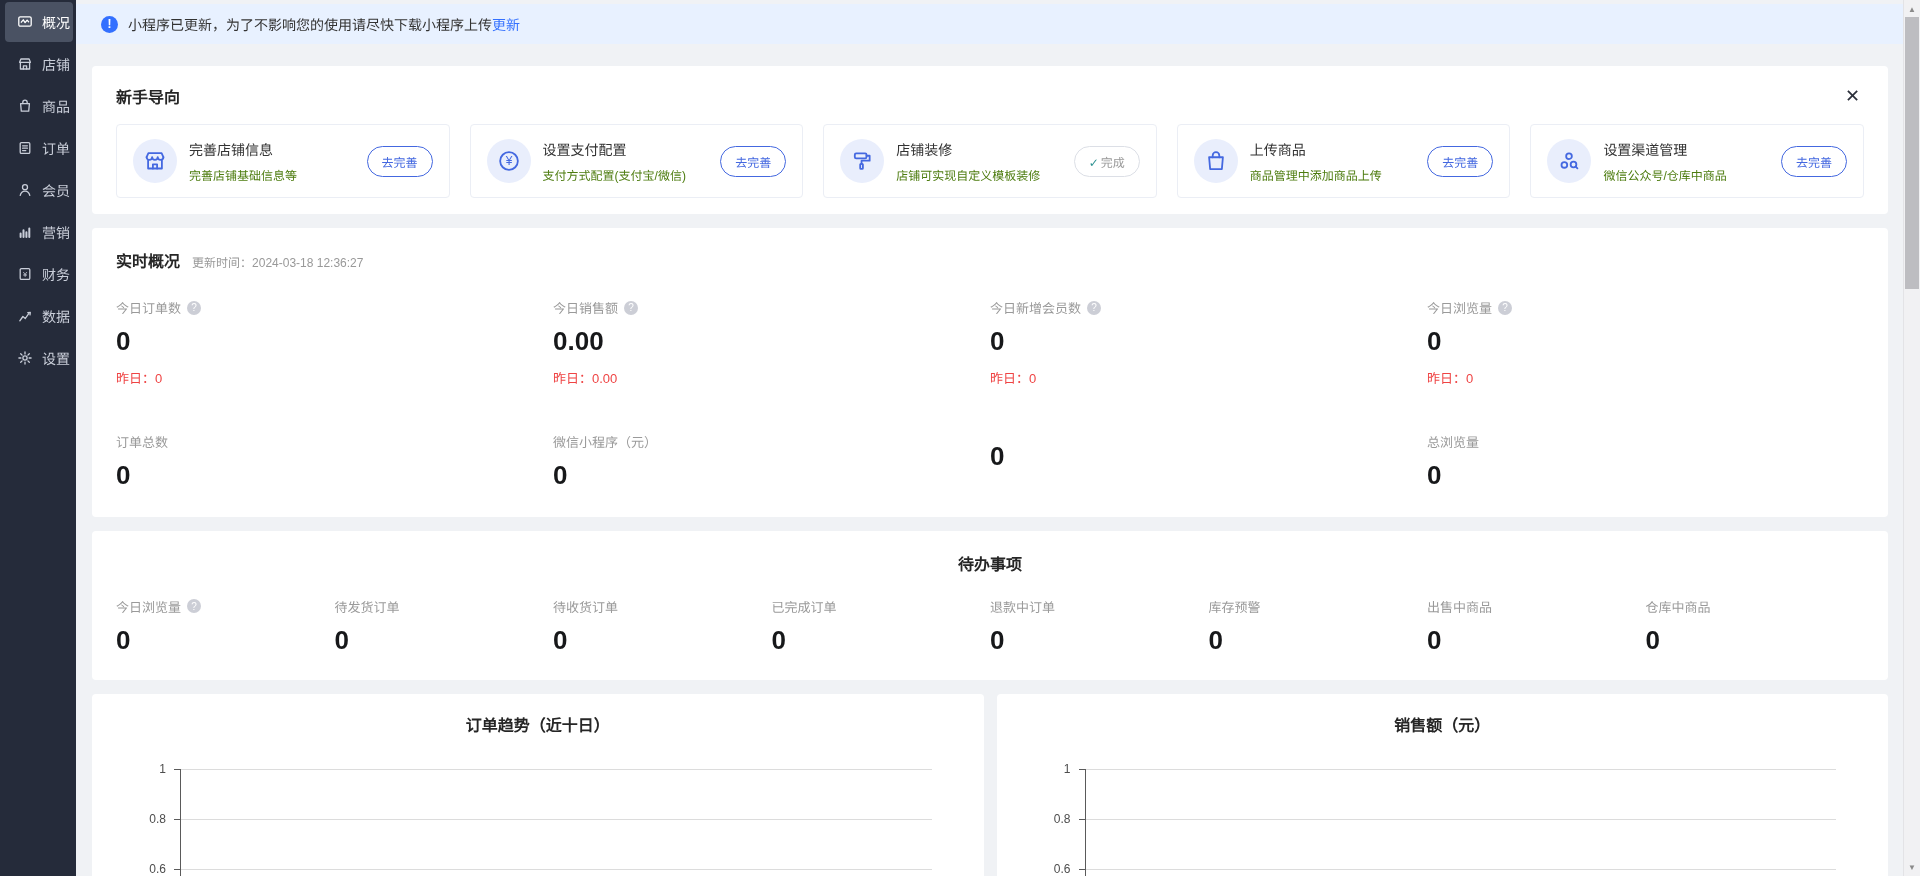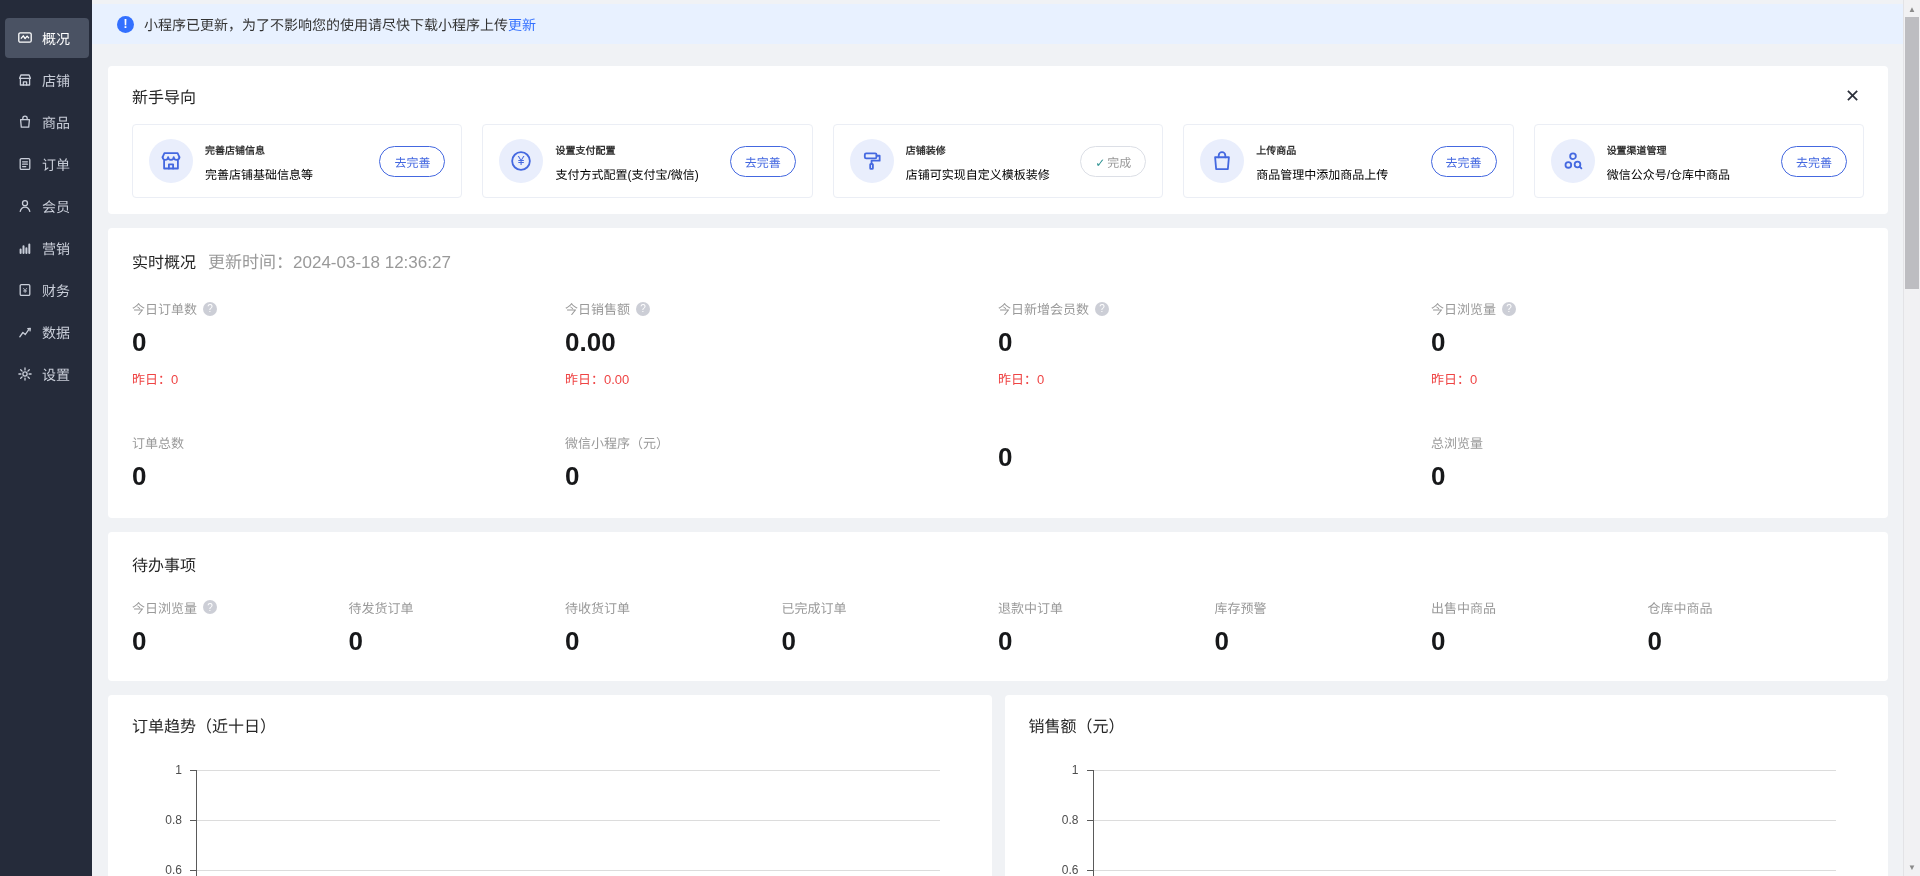--- a/index.html
+++ b/index.html
@@ -1,63 +1,63 @@
 <!DOCTYPE html>
 <html lang="zh-CN" style="--accent: #4468e0; --link: #3370ff; --notice-bg: #e8f1ff; --page-bg: #f0f2f5; --sidebar-bg: #252b3a; --sidebar-active-bg: #4a5263; --icon-circle-bg: #e9eefc; --check-teal: #2f9292;"><head>
 <meta charset="utf-8">
 <style>
   html,body{margin:0;padding:0;}
   body{width:1920px;height:876px;overflow:hidden;background:var(--page-bg,#f0f2f5);
        font-family:"Liberation Sans","DejaVu Sans",sans-serif;color:#333;}
   .app{display:flex;width:100%;height:100%;}
 
   
-  .sidebar{width:92px;flex:none;background:var(--sidebar-bg,#252b3a);padding-top:18px;box-sizing:border-box;}
+  .sidebar{width:76px;flex:none;background:var(--sidebar-bg,#252b3a);padding-top:2px;box-sizing:border-box;}
   .nav-item{height:40px;display:flex;align-items:center;padding-left:12px;margin:0 3px 2px 5px;
             border-radius:4px;color:#c9ced9;font-size:14px;cursor:pointer;white-space:nowrap;}
   .nav-item.active{background:var(--sidebar-active-bg,#4a5263);color:#fff;}
   .nav-icon{width:16px;height:16px;margin-right:9px;display:inline-flex;flex:none;}
   .nav-icon svg{width:100%;height:100%;display:block;}
 
   
   .main{flex:1;min-width:0;padding-top:4px;}
   .notice{height:40px;background:var(--notice-bg,#e8f1ff);display:flex;align-items:center;
           padding:0 16px 0 25px;font-size:14px;color:#333;}
   .notice-icon{width:17px;height:17px;border-radius:50%;background:var(--link,#3370ff);color:#fff;
                font-size:12px;font-weight:700;display:flex;align-items:center;justify-content:center;
                margin-right:10px;flex:none;}
   .notice-link{color:var(--link,#3370ff);text-decoration:none;cursor:pointer;}
   .content{padding:22px 15px 0 16px;}
 
   .card{background:#fff;border-radius:4px;margin-bottom:14px;}
-  .sec-title{font-size:16px;color:#262626;margin:0;font-weight:400;}
+  .sec-title{font-size:16px;color:#262626;margin:0;font-weight:700;text-align:center;}
 
   
   .guide{padding:18px 24px 16px;}
   .guide-head{display:flex;justify-content:space-between;align-items:center;margin-bottom:16px;}
   .close{font-size:18px;color:#2b2f3a;cursor:pointer;line-height:1;padding:2px 4px;}
   .guide-row{display:flex;gap:20px;}
   .guide-item{flex:1;border:1px solid #ebeef5;border-radius:4px;display:flex;align-items:center;
               padding:14px 16px;min-width:0;box-sizing:border-box;}
   .gi-icon{width:44px;height:44px;border-radius:50%;background:var(--icon-circle-bg,#e9eefc);
            color:var(--accent,#4468e0);display:flex;align-items:center;justify-content:center;flex:none;}
   .gi-icon svg{width:24px;height:24px;}
   .gi-texts{flex:1;margin-left:12px;min-width:0;overflow:hidden;}
-  .gi-title{font-size:10px;color:#333;font-weight:700;white-space:nowrap;}
-  .gi-sub{font-size:12px;color:#000000;margin-top:7px;white-space:nowrap;}
+  .gi-title{font-size:14px;color:#333;font-weight:400;white-space:nowrap;}
+  .gi-sub{font-size:12px;color:#4d7c0f;margin-top:7px;white-space:nowrap;}
   .pill{flex:none;margin-left:6px;border:1px solid var(--accent,#4468e0);color:var(--accent,#4468e0);
         background:#fff;border-radius:999px;font-size:12px;padding:6px 14px;cursor:pointer;
         font-family:inherit;white-space:nowrap;}
   .pill.done{border-color:#dcdfe6;color:#999;}
   .pill .check{color:var(--check-teal,#2f9292);margin-right:2px;}
 
   
   .realtime{padding:20px 24px 26px;}
   .rt-head{display:flex;align-items:baseline;margin-bottom:26px;}
-  .rt-time{font-size:17px;color:#999;margin-left:12px;}
+  .rt-time{font-size:12px;color:#999;margin-left:12px;}
   .stat-grid{display:grid;grid-template-columns:repeat(4,1fr);}
   .stat.row1{margin-bottom:45px;}
   .stat-label{font-size:13px;color:#9a9a9a;display:flex;align-items:center;gap:6px;}
   .help{width:14px;height:14px;border-radius:50%;background:#ccced6;color:#fff;font-size:10px;
         display:inline-flex;align-items:center;justify-content:center;flex:none;}
   .stat-value{font-size:26px;color:#17181a;font-weight:600;margin-top:10px;line-height:1.15;}
   .stat-sub{font-size:13px;color:#ef4444;margin-top:11px;}
 
   
   .todo{padding:20px 24px 24px;}

